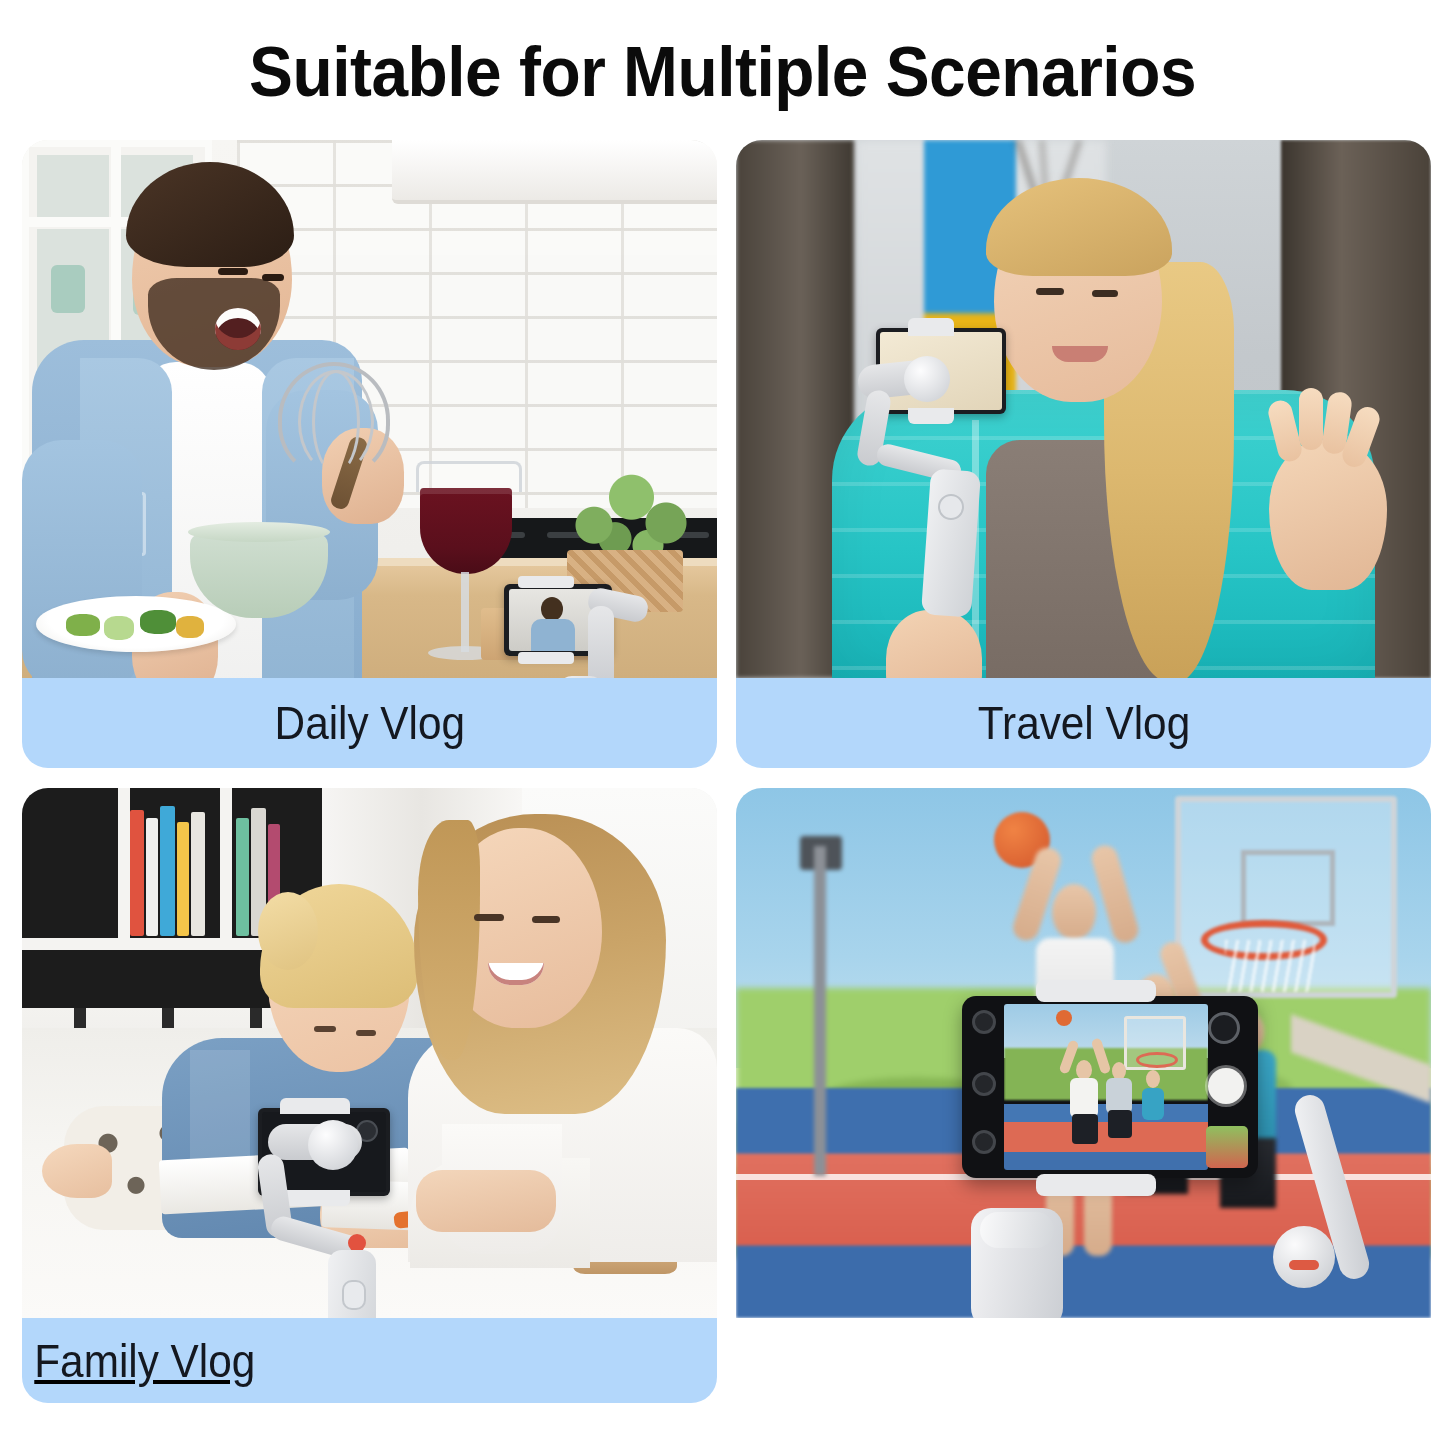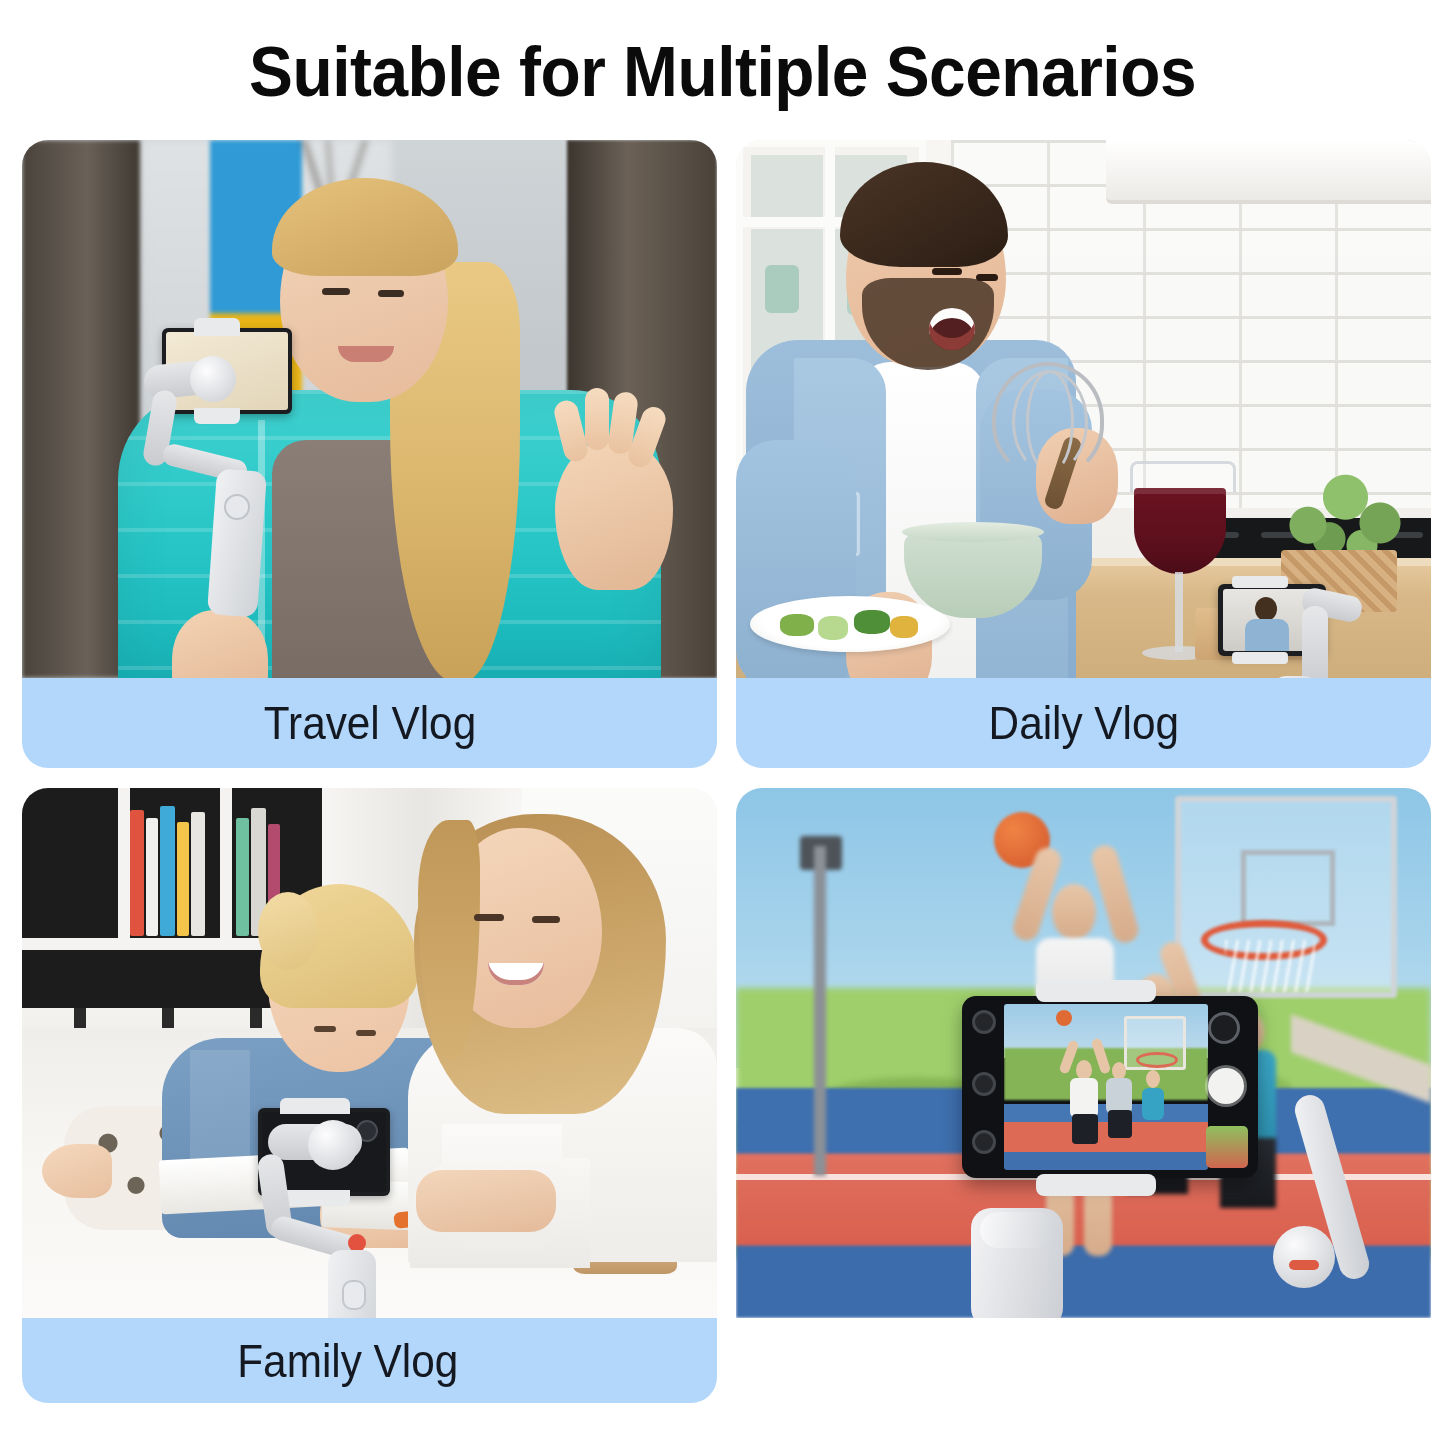--- a/index.html
+++ b/index.html
@@ -82,21 +82,21 @@
   .label-band .label-text {
     font-family: "Liberation Sans", sans-serif;
     font-size: 47px;
     line-height: 50px;
     color: #141820;
     font-weight: normal;
     transform: scaleX(0.9);
     transform-origin: 50% 50%;
     white-space: nowrap;
   }
-  .label-band.offset-left { justify-content: center; }
+  .label-band.offset-left { justify-content: flex-start; text-decoration: underline; }
   .label-band.offset-left .label-text { margin-right: 44px; }
   .label-band.offset-left2 .label-text { margin-right: 28px; }
 
   
   .scene { position:absolute; inset:0; }
 
   .k-bg {
     position: absolute; inset: 0;
     background:
       linear-gradient(180deg,#f7f6f3 0%, #f2f1ee 60%, #edece9 100%);
@@ -612,20 +612,102 @@
   }
 </style>
 </head>
 <body>
 
 <div class="page">
 
   <div class="page-title">Suitable for Multiple Scenarios</div>
 
   <div class="grid">
+
+    <div class="card row1">
+      <div class="photo">
+        <div class="scene">
+          <div class="k-bg"></div>
+          <div class="k-brick"></div>
+          <div class="k-hood"></div>
+
+          <div class="k-cabinet">
+            <div class="k-cab-pane" style="left:8px;top:8px;width:72px;height:62px;"></div>
+            <div class="k-cab-pane" style="left:92px;top:8px;width:72px;height:62px;"></div>
+            <div class="k-cab-pane" style="left:8px;top:82px;width:72px;height:200px;"></div>
+            <div class="k-cab-pane" style="left:92px;top:82px;width:72px;height:200px;"></div>
+            <div class="k-cab-frame" style="left:82px;top:0;width:10px;bottom:0;"></div>
+            <div class="k-cab-frame" style="left:0;top:70px;right:0;height:10px;"></div>
+            <div style="position:absolute;left:22px;top:118px;width:34px;height:48px;border-radius:6px;background:#7fb9a6;opacity:.55;"></div>
+            <div style="position:absolute;left:104px;top:116px;width:30px;height:52px;border-radius:6px;background:#8ec0ad;opacity:.5;"></div>
+          </div>
+
+          <div class="k-stove">
+            <div class="grate" style="left:18px;width:70px;"></div>
+            <div class="grate" style="left:110px;width:70px;"></div>
+            <div class="grate" style="left:202px;width:70px;"></div>
+          </div>
+
+          <div class="k-counter-edge"></div>
+          <div class="k-counter"></div>
+
+          <div class="k-man-body"></div>
+          <div class="k-man-shirt-white"></div>
+          <div class="k-man-lapel" style="left:58px;border-radius:0 34px 0 0;"></div>
+          <div class="k-man-lapel" style="left:240px;border-radius:34px 0 0 0;"></div>
+          <div class="k-man-pocket"></div>
+          <div class="k-arm" style="left:0px;top:300px;width:120px;height:250px;"></div>
+          <div class="k-arm" style="left:244px;top:250px;width:112px;height:210px;"></div>
+          <div class="k-hand" style="left:110px;top:452px;width:86px;height:108px;"></div>
+          <div class="k-hand" style="left:300px;top:288px;width:82px;height:96px;"></div>
+          <div class="k-man-head"></div>
+          <div class="k-man-beard"></div>
+          <div class="k-man-hair"></div>
+          <div class="k-man-eye" style="left:196px;top:128px;"></div>
+          <div class="k-man-eye" style="left:240px;top:134px;width:22px;"></div>
+          <div class="k-man-mouth"></div>
+
+          <div class="k-whisk-handle"></div>
+          <div class="k-whisk-wires"></div>
+
+          <div class="k-plate"></div>
+          <div class="k-veg" style="left:44px;bottom:42px;width:34px;height:22px;background:#7fb04a;"></div>
+          <div class="k-veg" style="left:82px;bottom:38px;width:30px;height:24px;background:#b7d98f;"></div>
+          <div class="k-veg" style="left:118px;bottom:44px;width:36px;height:24px;background:#4f8f38;"></div>
+          <div class="k-veg" style="left:154px;bottom:40px;width:28px;height:22px;background:#e0b23e;"></div>
+          <div class="k-bowl"></div>
+          <div class="k-bowl-rim"></div>
+
+          <div class="k-glass-top"></div>
+          <div class="k-glass-bowl"></div>
+          <div class="k-glass-stem"></div>
+          <div class="k-glass-base"></div>
+
+          <div class="k-plant-leaves"></div>
+          <div class="k-plant-pot"></div>
+          <div class="k-board"></div>
+
+          <div class="gm-phone" style="left:482px;top:444px;width:108px;height:72px;">
+            <div class="gm-screen" style="left:5px;top:5px;right:5px;bottom:5px;background:linear-gradient(180deg,#e7e6e2,#cdccc7);">
+              <div style="position:absolute;left:32px;top:8px;width:22px;height:24px;border-radius:50%;background:#43301f;"></div>
+              <div style="position:absolute;left:22px;top:30px;width:44px;height:34px;border-radius:10px 10px 0 0;background:#8fb3d2;"></div>
+            </div>
+          </div>
+          <div class="gm-clamp" style="left:496px;top:436px;width:56px;height:12px;"></div>
+          <div class="gm-clamp" style="left:496px;top:512px;width:56px;height:12px;"></div>
+          <div class="gm-arm" style="left:566px;top:452px;width:60px;height:26px;border-radius:12px;transform:rotate(12deg);"></div>
+          <div class="gm-arm" style="left:566px;top:466px;width:26px;height:86px;border-radius:12px;"></div>
+          <div class="gm-body" style="left:536px;top:536px;width:46px;height:128px;"></div>
+
+        </div>
+      </div>
+      <div class="label-band">
+        <span class="label-text">Daily Vlog</span>
+      </div>
+    </div>
 
     <div class="card row1">
       <div class="photo">
         <div class="scene">
           <div class="t-bg"></div>
           <div class="t-blur-bldg"></div>
           <div class="t-pole"></div>
           <div class="t-branches"></div>
           <div class="t-tree-l"></div>
           <div class="t-tree-r"></div>
@@ -659,102 +741,20 @@
           <div class="gm-arm" style="left:122px;top:222px;width:84px;height:34px;border-radius:18px;transform:rotate(-6deg);"></div>
           <div style="position:absolute;left:168px;top:216px;width:46px;height:46px;border-radius:50%;background:radial-gradient(circle at 36% 32%,#fdfdfe,#c8cbd0);"></div>
           <div class="gm-arm" style="left:126px;top:250px;width:24px;height:76px;border-radius:14px;transform:rotate(10deg);"></div>
           <div class="gm-arm" style="left:140px;top:312px;width:86px;height:22px;border-radius:12px;transform:rotate(14deg);"></div>
           <div class="gm-body" style="left:190px;top:330px;width:50px;height:146px;transform:rotate(4deg);"></div>
           <div style="position:absolute;left:202px;top:354px;width:22px;height:22px;border-radius:50%;background:#e6e8eb;border:2px solid #c0c4c9;"></div>
         </div>
       </div>
       <div class="label-band">
         <span class="label-text">Travel Vlog</span>
-      </div>
-    </div>
-
-    <div class="card row1">
-      <div class="photo">
-        <div class="scene">
-          <div class="k-bg"></div>
-          <div class="k-brick"></div>
-          <div class="k-hood"></div>
-
-          <div class="k-cabinet">
-            <div class="k-cab-pane" style="left:8px;top:8px;width:72px;height:62px;"></div>
-            <div class="k-cab-pane" style="left:92px;top:8px;width:72px;height:62px;"></div>
-            <div class="k-cab-pane" style="left:8px;top:82px;width:72px;height:200px;"></div>
-            <div class="k-cab-pane" style="left:92px;top:82px;width:72px;height:200px;"></div>
-            <div class="k-cab-frame" style="left:82px;top:0;width:10px;bottom:0;"></div>
-            <div class="k-cab-frame" style="left:0;top:70px;right:0;height:10px;"></div>
-            <div style="position:absolute;left:22px;top:118px;width:34px;height:48px;border-radius:6px;background:#7fb9a6;opacity:.55;"></div>
-            <div style="position:absolute;left:104px;top:116px;width:30px;height:52px;border-radius:6px;background:#8ec0ad;opacity:.5;"></div>
-          </div>
-
-          <div class="k-stove">
-            <div class="grate" style="left:18px;width:70px;"></div>
-            <div class="grate" style="left:110px;width:70px;"></div>
-            <div class="grate" style="left:202px;width:70px;"></div>
-          </div>
-
-          <div class="k-counter-edge"></div>
-          <div class="k-counter"></div>
-
-          <div class="k-man-body"></div>
-          <div class="k-man-shirt-white"></div>
-          <div class="k-man-lapel" style="left:58px;border-radius:0 34px 0 0;"></div>
-          <div class="k-man-lapel" style="left:240px;border-radius:34px 0 0 0;"></div>
-          <div class="k-man-pocket"></div>
-          <div class="k-arm" style="left:0px;top:300px;width:120px;height:250px;"></div>
-          <div class="k-arm" style="left:244px;top:250px;width:112px;height:210px;"></div>
-          <div class="k-hand" style="left:110px;top:452px;width:86px;height:108px;"></div>
-          <div class="k-hand" style="left:300px;top:288px;width:82px;height:96px;"></div>
-          <div class="k-man-head"></div>
-          <div class="k-man-beard"></div>
-          <div class="k-man-hair"></div>
-          <div class="k-man-eye" style="left:196px;top:128px;"></div>
-          <div class="k-man-eye" style="left:240px;top:134px;width:22px;"></div>
-          <div class="k-man-mouth"></div>
-
-          <div class="k-whisk-handle"></div>
-          <div class="k-whisk-wires"></div>
-
-          <div class="k-plate"></div>
-          <div class="k-veg" style="left:44px;bottom:42px;width:34px;height:22px;background:#7fb04a;"></div>
-          <div class="k-veg" style="left:82px;bottom:38px;width:30px;height:24px;background:#b7d98f;"></div>
-          <div class="k-veg" style="left:118px;bottom:44px;width:36px;height:24px;background:#4f8f38;"></div>
-          <div class="k-veg" style="left:154px;bottom:40px;width:28px;height:22px;background:#e0b23e;"></div>
-          <div class="k-bowl"></div>
-          <div class="k-bowl-rim"></div>
-
-          <div class="k-glass-top"></div>
-          <div class="k-glass-bowl"></div>
-          <div class="k-glass-stem"></div>
-          <div class="k-glass-base"></div>
-
-          <div class="k-plant-leaves"></div>
-          <div class="k-plant-pot"></div>
-          <div class="k-board"></div>
-
-          <div class="gm-phone" style="left:482px;top:444px;width:108px;height:72px;">
-            <div class="gm-screen" style="left:5px;top:5px;right:5px;bottom:5px;background:linear-gradient(180deg,#e7e6e2,#cdccc7);">
-              <div style="position:absolute;left:32px;top:8px;width:22px;height:24px;border-radius:50%;background:#43301f;"></div>
-              <div style="position:absolute;left:22px;top:30px;width:44px;height:34px;border-radius:10px 10px 0 0;background:#8fb3d2;"></div>
-            </div>
-          </div>
-          <div class="gm-clamp" style="left:496px;top:436px;width:56px;height:12px;"></div>
-          <div class="gm-clamp" style="left:496px;top:512px;width:56px;height:12px;"></div>
-          <div class="gm-arm" style="left:566px;top:452px;width:60px;height:26px;border-radius:12px;transform:rotate(12deg);"></div>
-          <div class="gm-arm" style="left:566px;top:466px;width:26px;height:86px;border-radius:12px;"></div>
-          <div class="gm-body" style="left:536px;top:536px;width:46px;height:128px;"></div>
-
-        </div>
-      </div>
-      <div class="label-band">
-        <span class="label-text">Daily Vlog</span>
       </div>
     </div>
 
     <div class="card row2">
       <div class="photo">
         <div class="scene">
           <div class="f-bg"></div>
           <div class="f-window"></div>
           <div class="f-curtain"></div>
 

